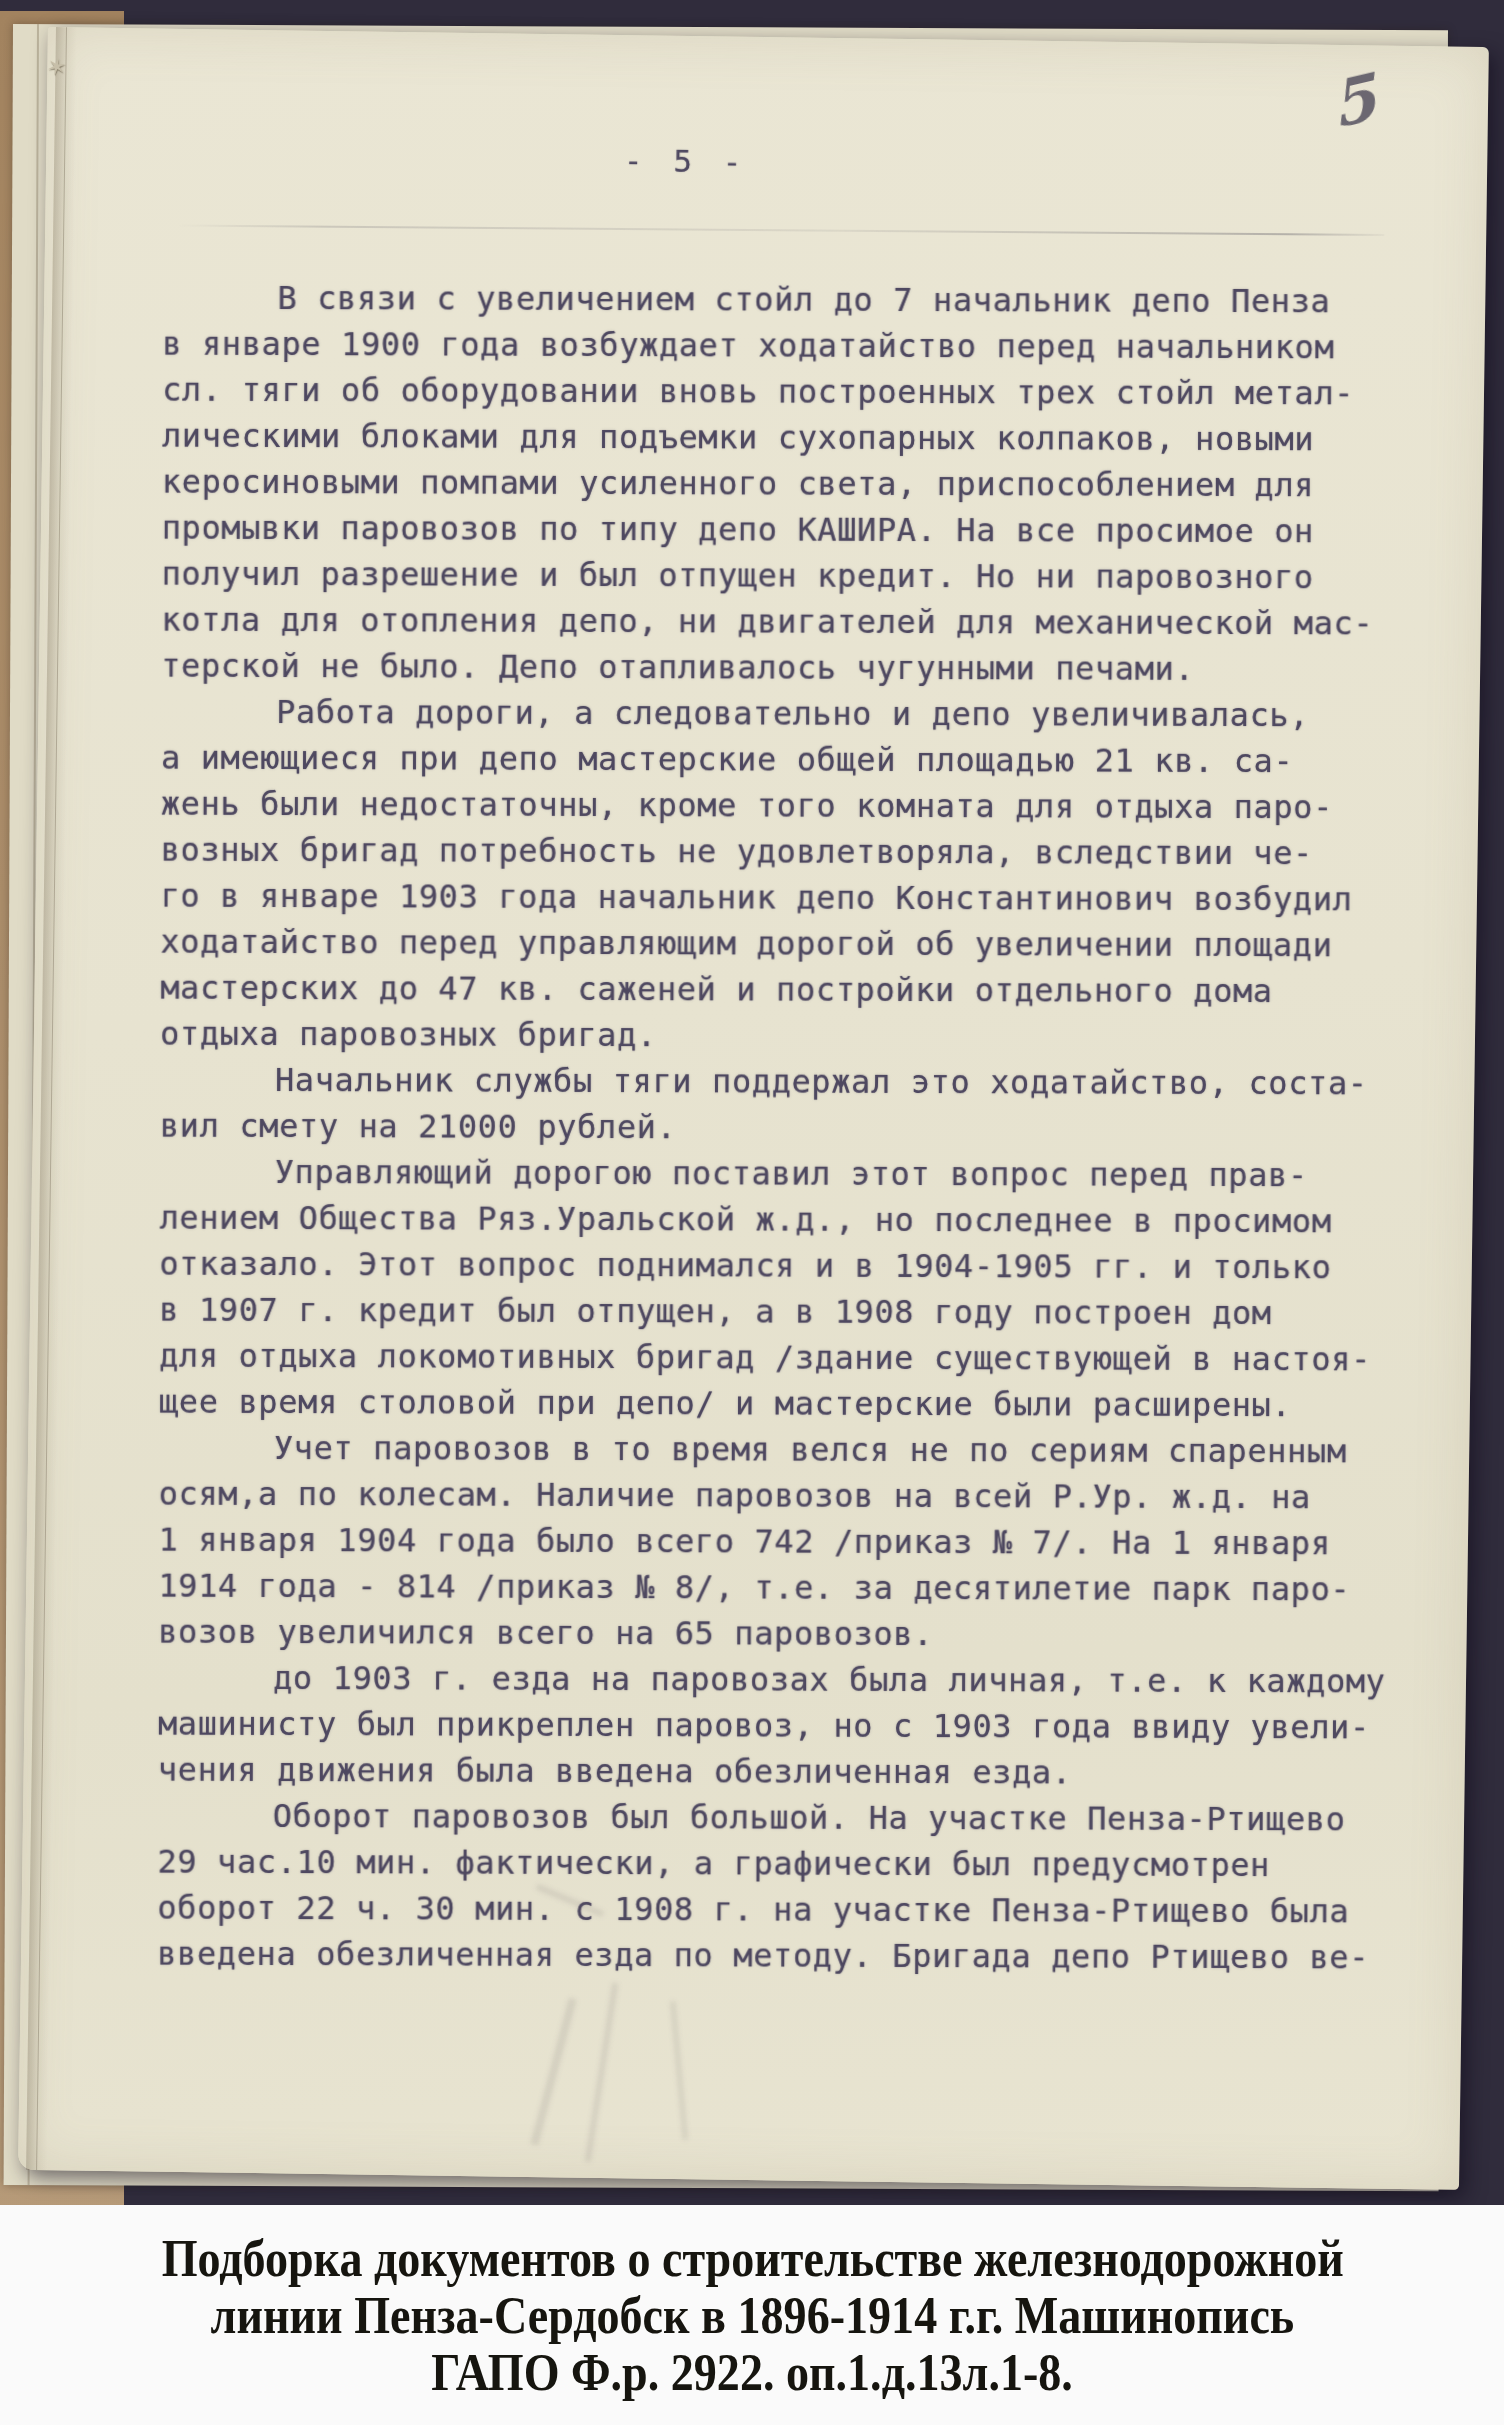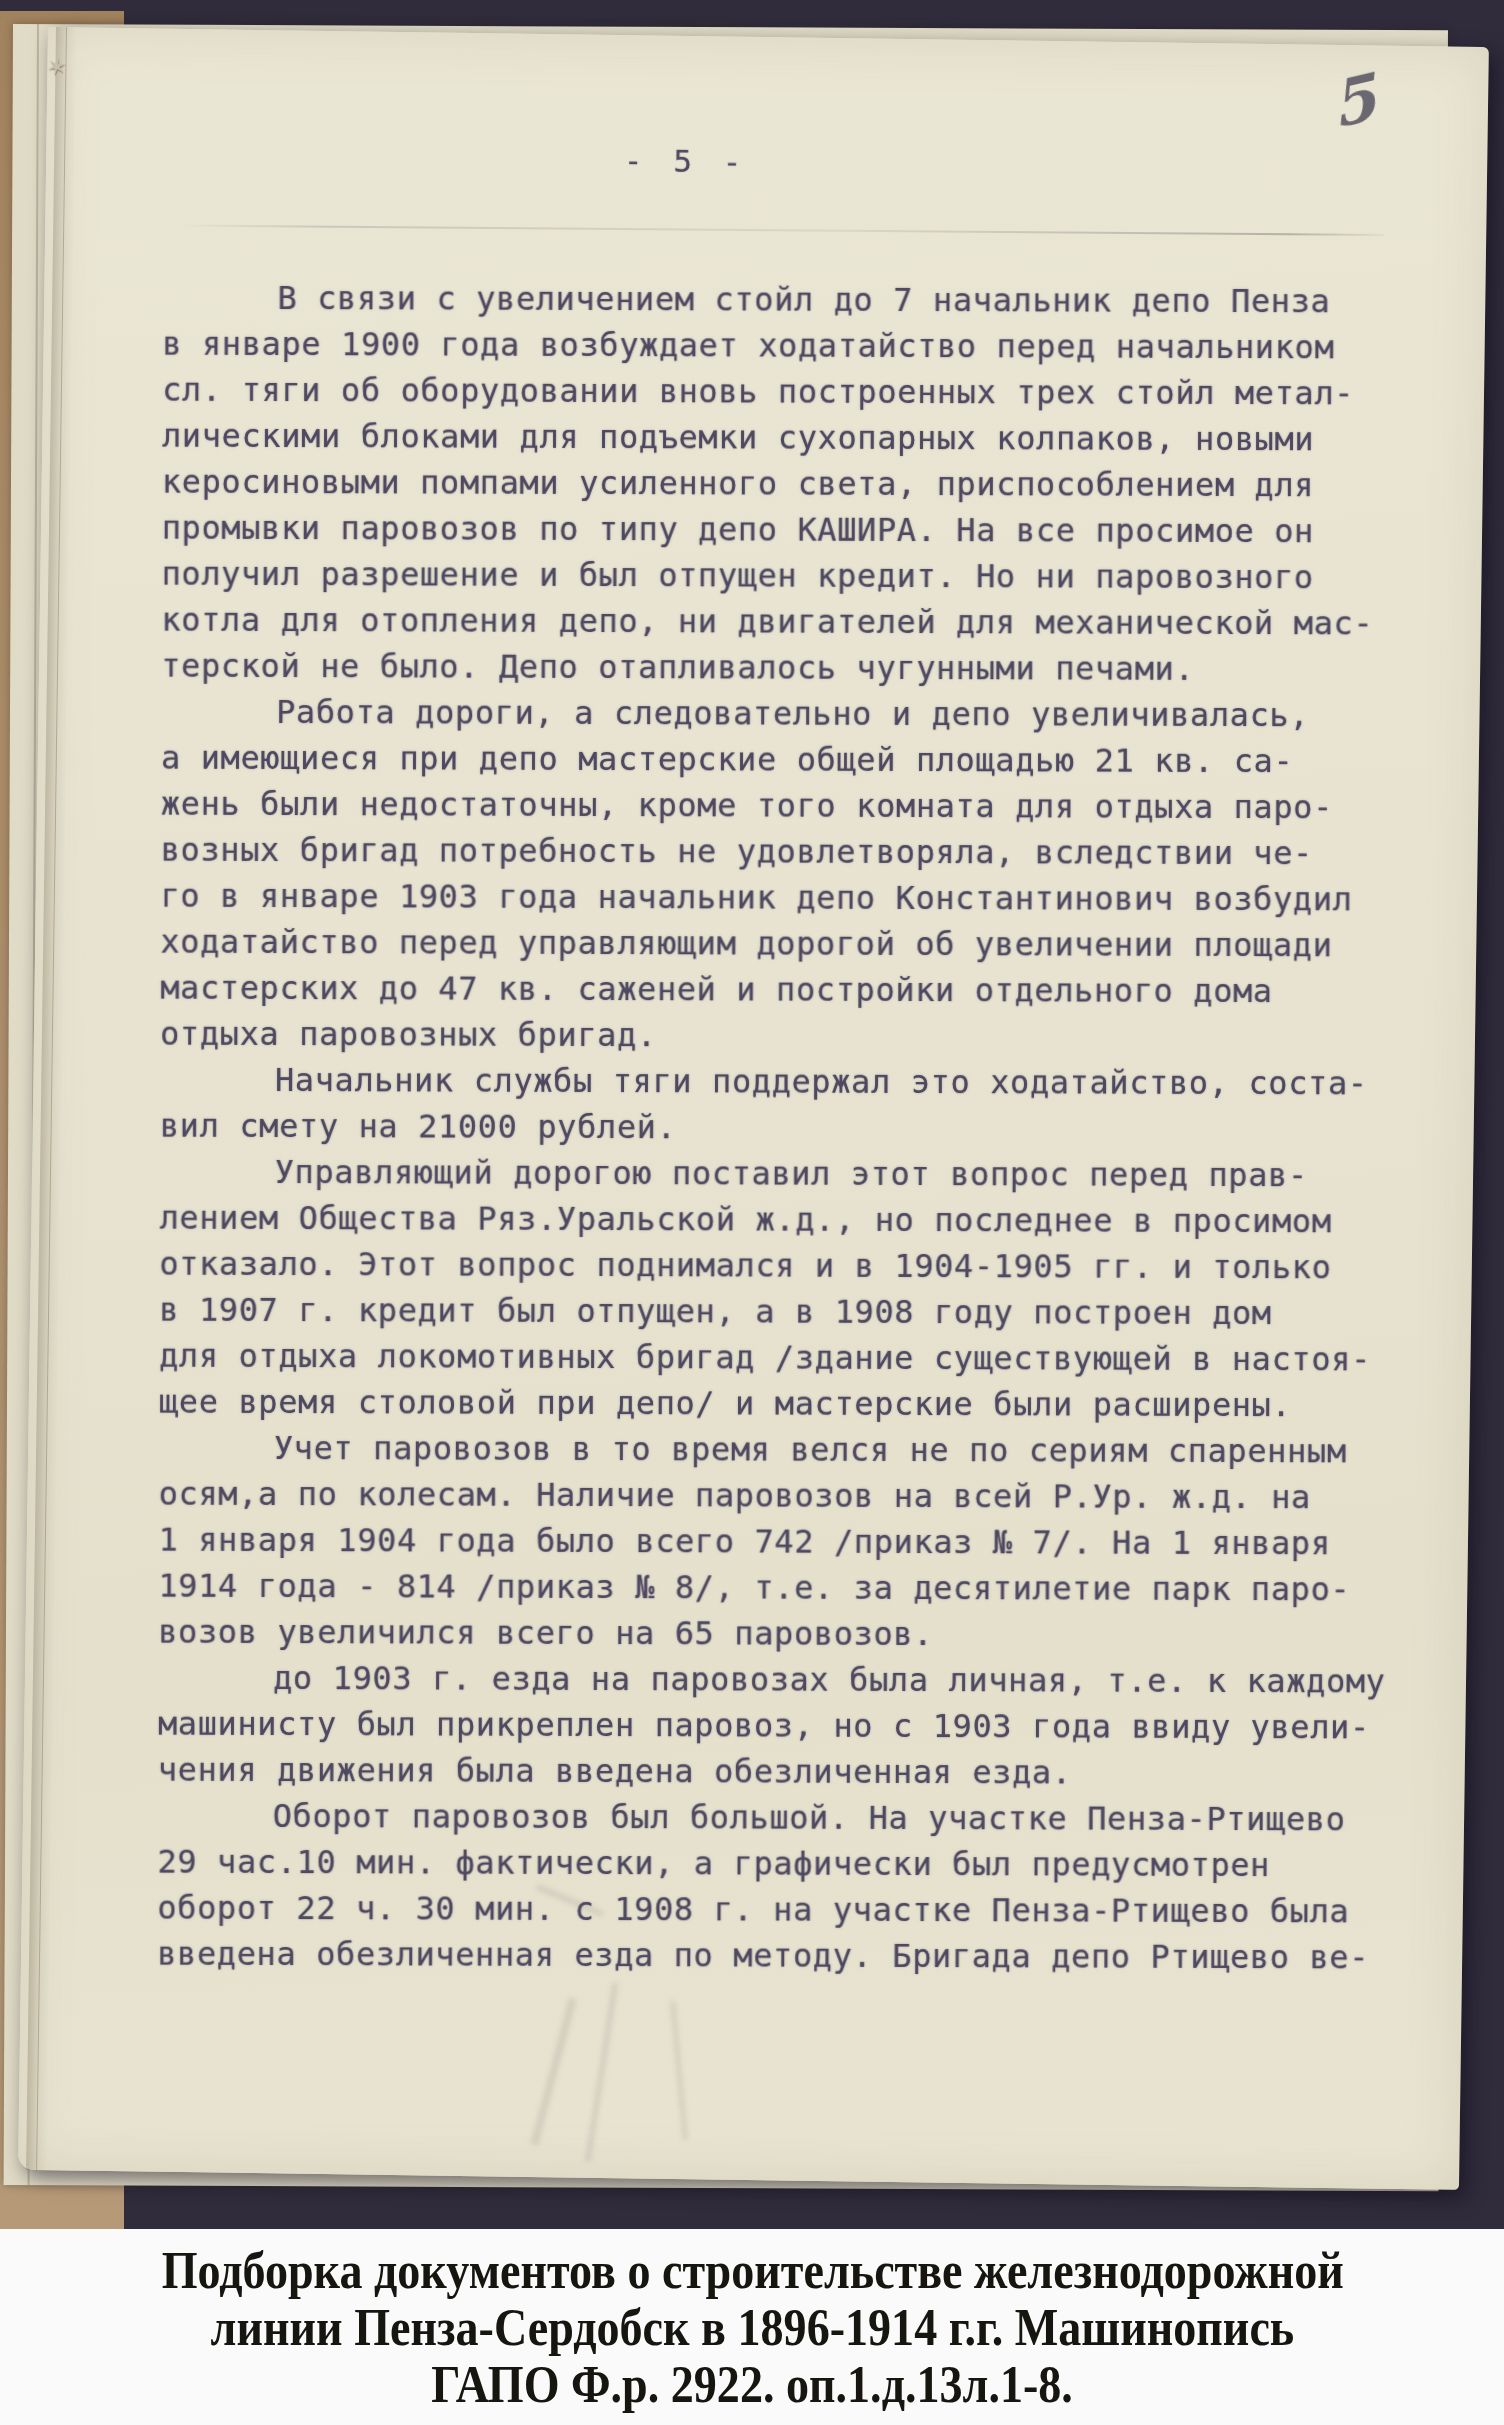--- a/index.html
+++ b/index.html
@@ -71,21 +71,21 @@
   .typed .line.first{text-indent:115px;}
   .smudge{
     position:absolute;background:rgba(90,85,95,.14);filter:blur(2.4px);
   }
   .s1{left:530px;top:1962px;width:8.4px;height:151px;transform:rotate(14deg);}
   .s2{left:579px;top:1947px;width:6px;height:181px;transform:rotate(8deg);}
   .s3{left:657px;top:1965px;width:5.4px;height:139px;transform:rotate(-6deg);}
   .s4{left:512px;top:1863px;width:72px;height:6px;transform:rotate(22deg);}
   
   .caption{
-    position:absolute;left:0;bottom:0;width:1505px;height:197px;
+    position:absolute;left:0;bottom:0;width:1505px;height:221px;
     background:#fafafa;display:flex;flex-direction:column;
     justify-content:center;align-items:center;gap:0;
   }
   .caption .cap-line{
     font-family:"Liberation Serif", serif;font-weight:bold;
     font-size:48px;line-height:57px;color:#16150f;white-space:nowrap;
     transform:scale(.96,1.08);
   }
 </style>
 </head>

